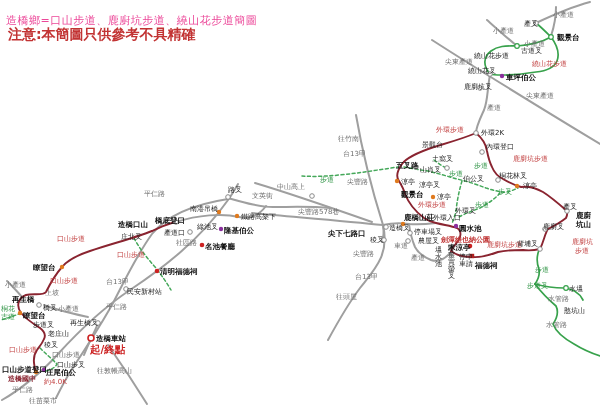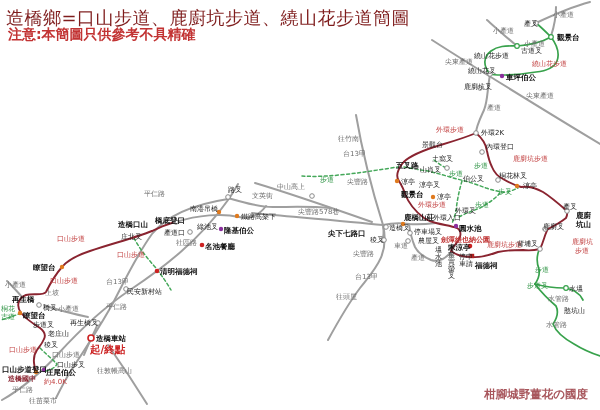--- a/index.html
+++ b/index.html
@@ -1,19 +1,19 @@
 <!DOCTYPE html>
 <html><head>
 <meta charset="utf-8">
 <style>
   html,body{margin:0;padding:0;background:#fff;}
   body{width:600px;height:410px;position:relative;overflow:hidden;
        font-family:"DejaVu Sans",sans-serif;}
   #stage{position:absolute;inset:0;}
-  .hdr-title{position:absolute;left:6px;top:6px;font-size:18px;color:#7f1d1d;
+  .hdr-title{position:absolute;left:6px;top:13px;font-size:11px;color:#ec4899;
              letter-spacing:.5px;white-space:nowrap;}
   .hdr-note{position:absolute;left:8px;top:26px;font-size:14px;color:#c23333;
             font-weight:bold;white-space:nowrap;}
   .slogan{position:absolute;right:12px;bottom:8px;font-size:11.5px;color:#a8565c;
           font-weight:bold;white-space:nowrap;}
   svg{position:absolute;left:0;top:0;}
   path{fill:none;stroke-linecap:round;stroke-linejoin:round;}
   .road{stroke:#9f9f9f;stroke-width:2;}
   .trail{stroke:#8a2430;stroke-width:1.9;}
   .green{stroke:#38a24c;stroke-width:1.7;}
@@ -231,14 +231,13 @@
       <text x="155" y="223" class="lbl-b">橋底登口</text>
       <text x="197" y="229" class="lbl-p">綠池叉</text>
       <text x="164" y="235" class="lbl-p">產道口</text>
       <text x="176" y="245" class="lbl-rd">社區路</text>
       <text x="205" y="249" class="lbl-b">名池餐廳</text>
       <text x="224" y="233" class="lbl-b">隆基伯公</text>
       <text x="160" y="274" class="lbl-b">清明福德祠</text>
     </svg>
   <div class="hdr-title">造橋鄉=口山步道、鹿廚坑步道、繞山花步道簡圖</div>
   <div class="hdr-note">注意:本簡圖只供參考不具精確</div>
-  <div class="slogan">柑腳城野薑花の國度</div>
 </div>
 
 </body></html>

